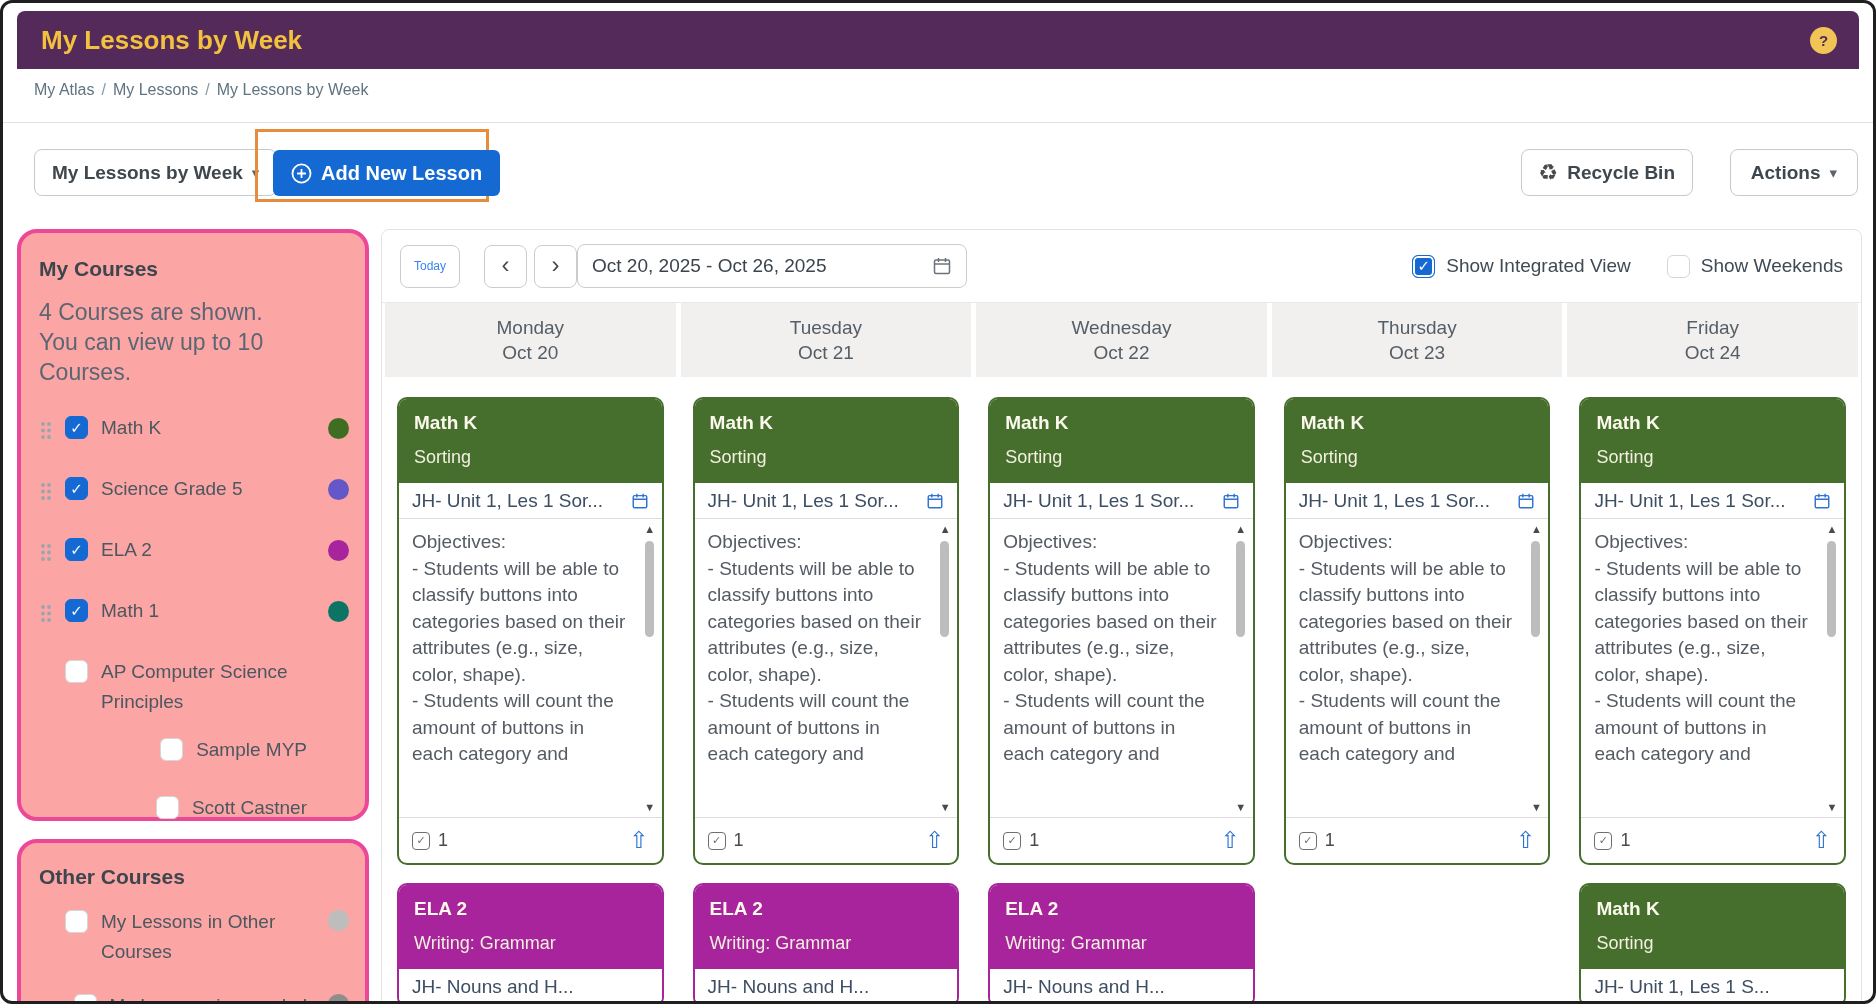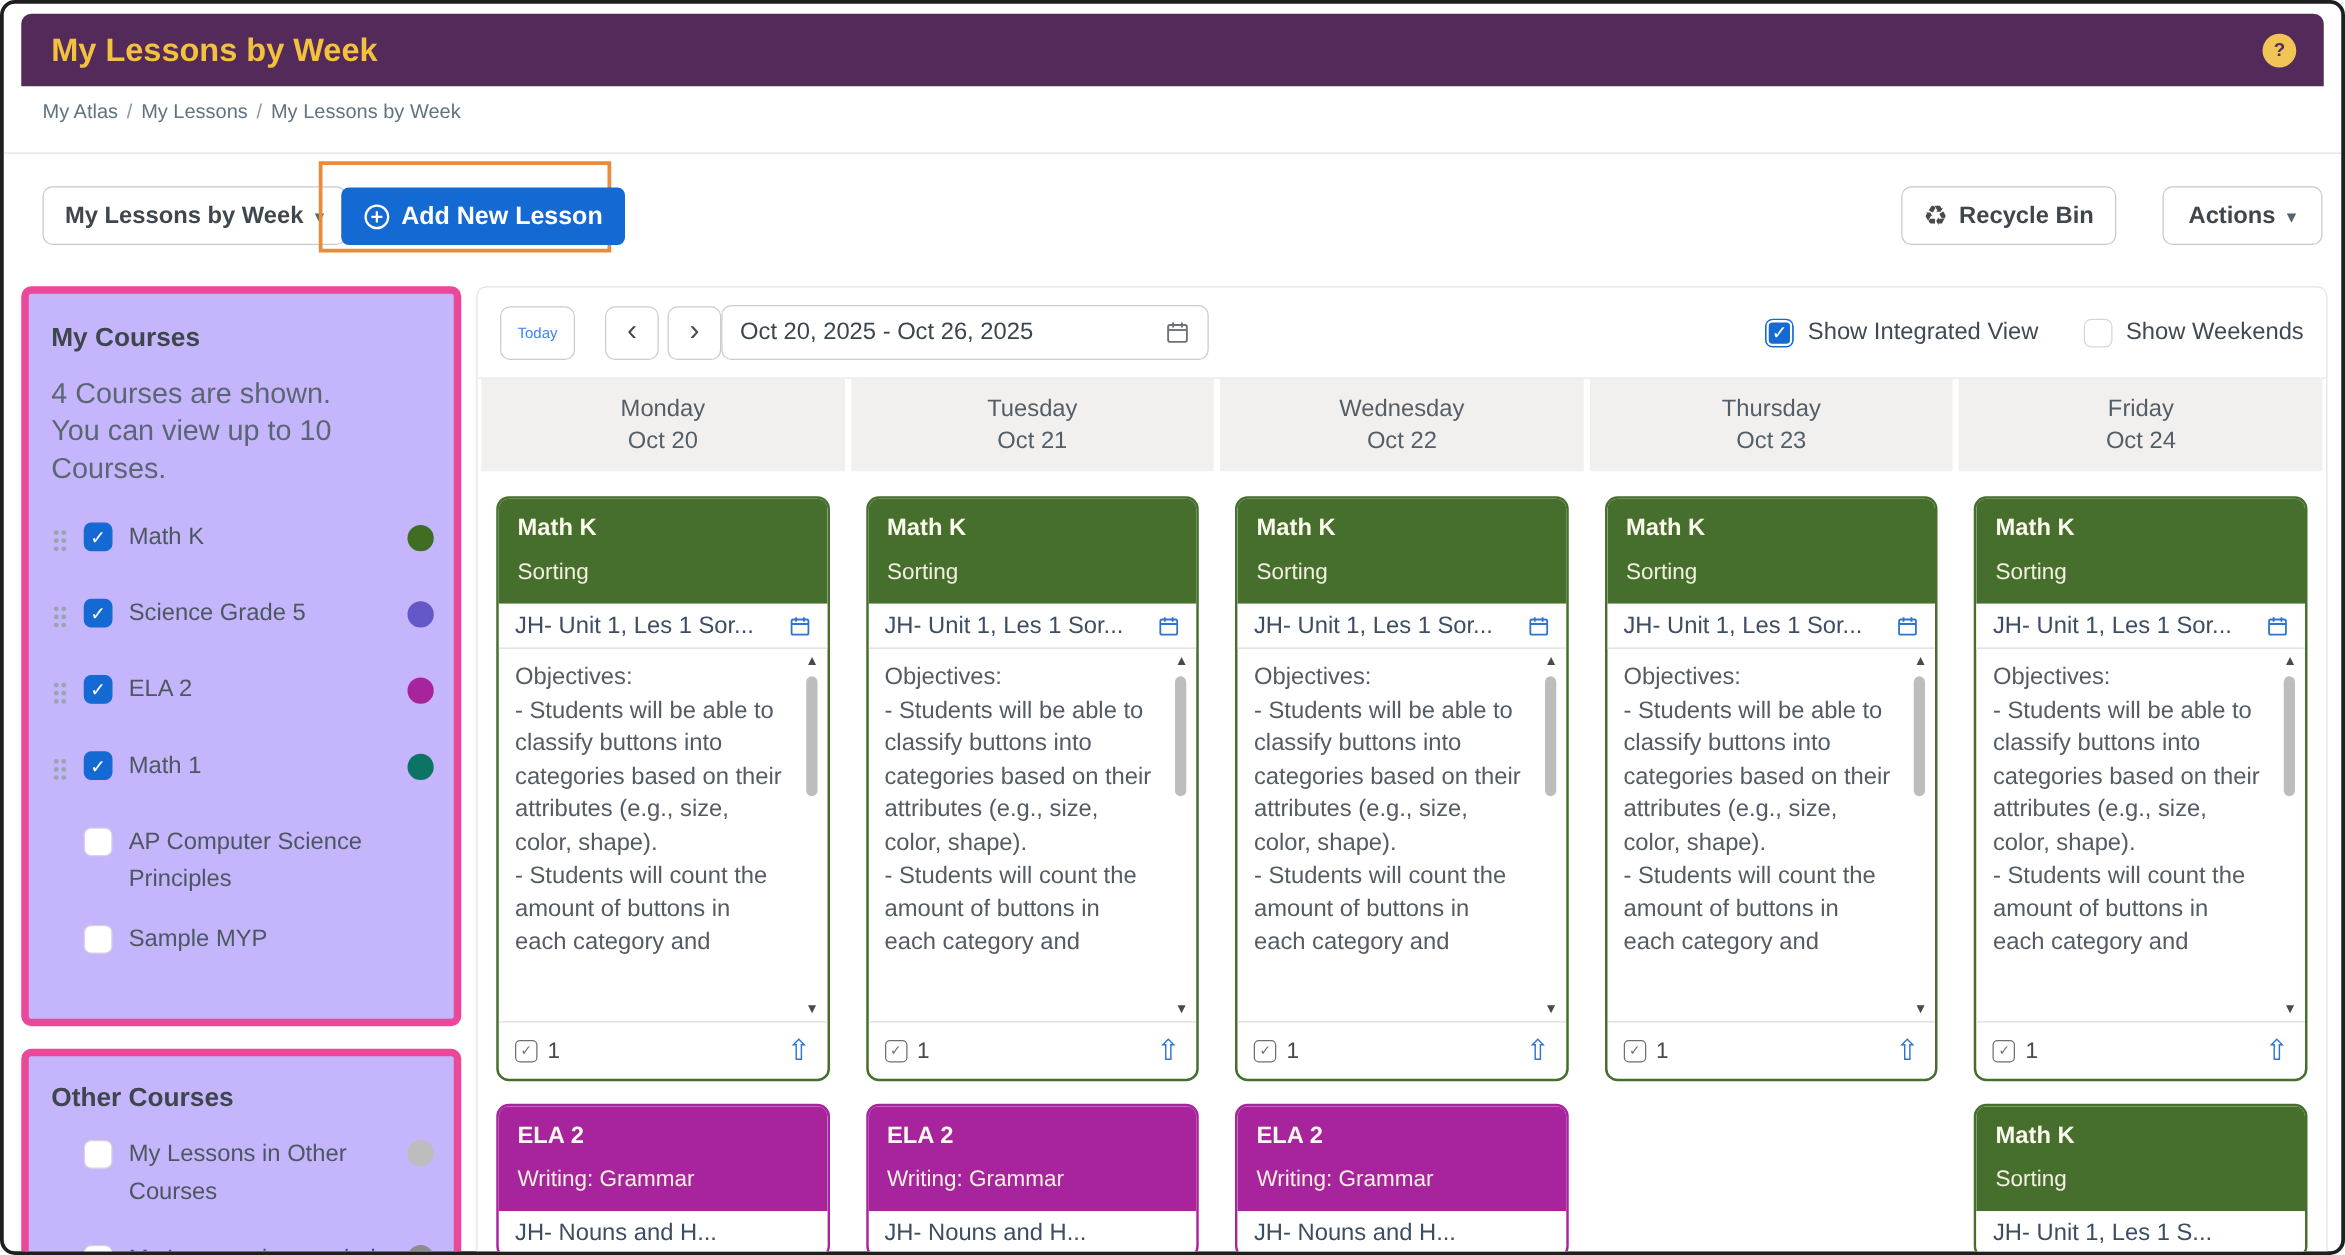--- a/index.html
+++ b/index.html
@@ -45,30 +45,30 @@
     position: absolute; top: 147px; left: 270px; height: 46px; padding: 16px 18px;
     background: #1569d3; border: none; border-radius: 6px;
     display: inline-flex; align-items: center; gap: 9px;
     color: #fff; font-size: 20px; font-weight: bold; cursor: pointer; font-family: inherit;
   }
   .recycle-btn { position: absolute; top: 146px; right: 180px; }
   .recycle-ico { font-size: 22px; font-weight: normal; color: #4a4a4a; }
   .actions-btn { position: absolute; top: 146px; right: 15px; padding: 0 20px; }
 
   
-  .panel { background: #c4b5fd; border: 6px solid #ec4899; border-radius: 8px; }
+  .panel { background: #fca5a5; border: 4px solid #ec4899; border-radius: 20px; }
 
   
   .sidebar { position: absolute; left: 14px; top: 226px; width: 352px; height: 592px; padding: 24px 18px 10px 18px; }
   .sidebar2 { position: absolute; left: 14px; top: 836px; width: 352px; height: 260px; padding: 22px 18px 10px 18px; }
   .side-title { font-size: 21px; font-weight: bold; color: #3d454d; margin-bottom: 16px; }
   .side-info { font-size: 23px; color: #5b6673; line-height: 30px; }
   .course-list { margin-top: 26px; }
   .course-row { position: relative; display: flex; align-items: flex-start; min-height: 34px; margin-bottom: 27px; }
-  .course-row.plain { padding-left: 26px; margin-bottom: 24px; }
+  .course-row.plain { padding-left: 26px; margin-bottom: 24px; justify-content: flex-end; }
   .drag { width: 14px; margin: 8px 12px 0 0; flex: 0 0 auto; cursor: grab; }
   .cb {
     width: 23px; height: 23px; border-radius: 6px; flex: 0 0 auto;
     border: 1.5px solid #d6d6d6; background: #fff; margin: 3px 13px 0 0; cursor: pointer;
     display: flex; align-items: center; justify-content: center;
   }
   .cb.checked { background: #1569d3; border-color: #1569d3; color: #fff; font-size: 15px; font-weight: bold; }
   .cb.ring { box-shadow: inset 0 0 0 2px #fff; }
   .course-label { font-size: 19px; color: #4c575f; line-height: 30px; padding-right: 40px; }
   .dot { position: absolute; right: -2px; top: 5px; width: 21px; height: 21px; border-radius: 50%; }
@@ -249,20 +249,24 @@
       <div class="course-row plain" style="margin-bottom:18px">
         <span class="cb"></span>
         <span class="course-label">AP Computer Science Principles</span>
       </div>
 
       <div class="course-row plain">
         <span class="cb"></span>
         <span class="course-label">Sample MYP</span>
       </div>
 
+      <div class="course-row plain">
+        <span class="cb"></span>
+        <span class="course-label">Scott Castner</span>
+      </div>
 
     </div>
   </div>
 
   <div class="panel sidebar2">
     <div class="side-title">Other Courses</div>
     <div class="course-list" style="margin-top:18px">
       <div class="course-row plain" style="">
         <span class="cb"></span>
         <span class="course-label">My Lessons in Other Courses</span>

